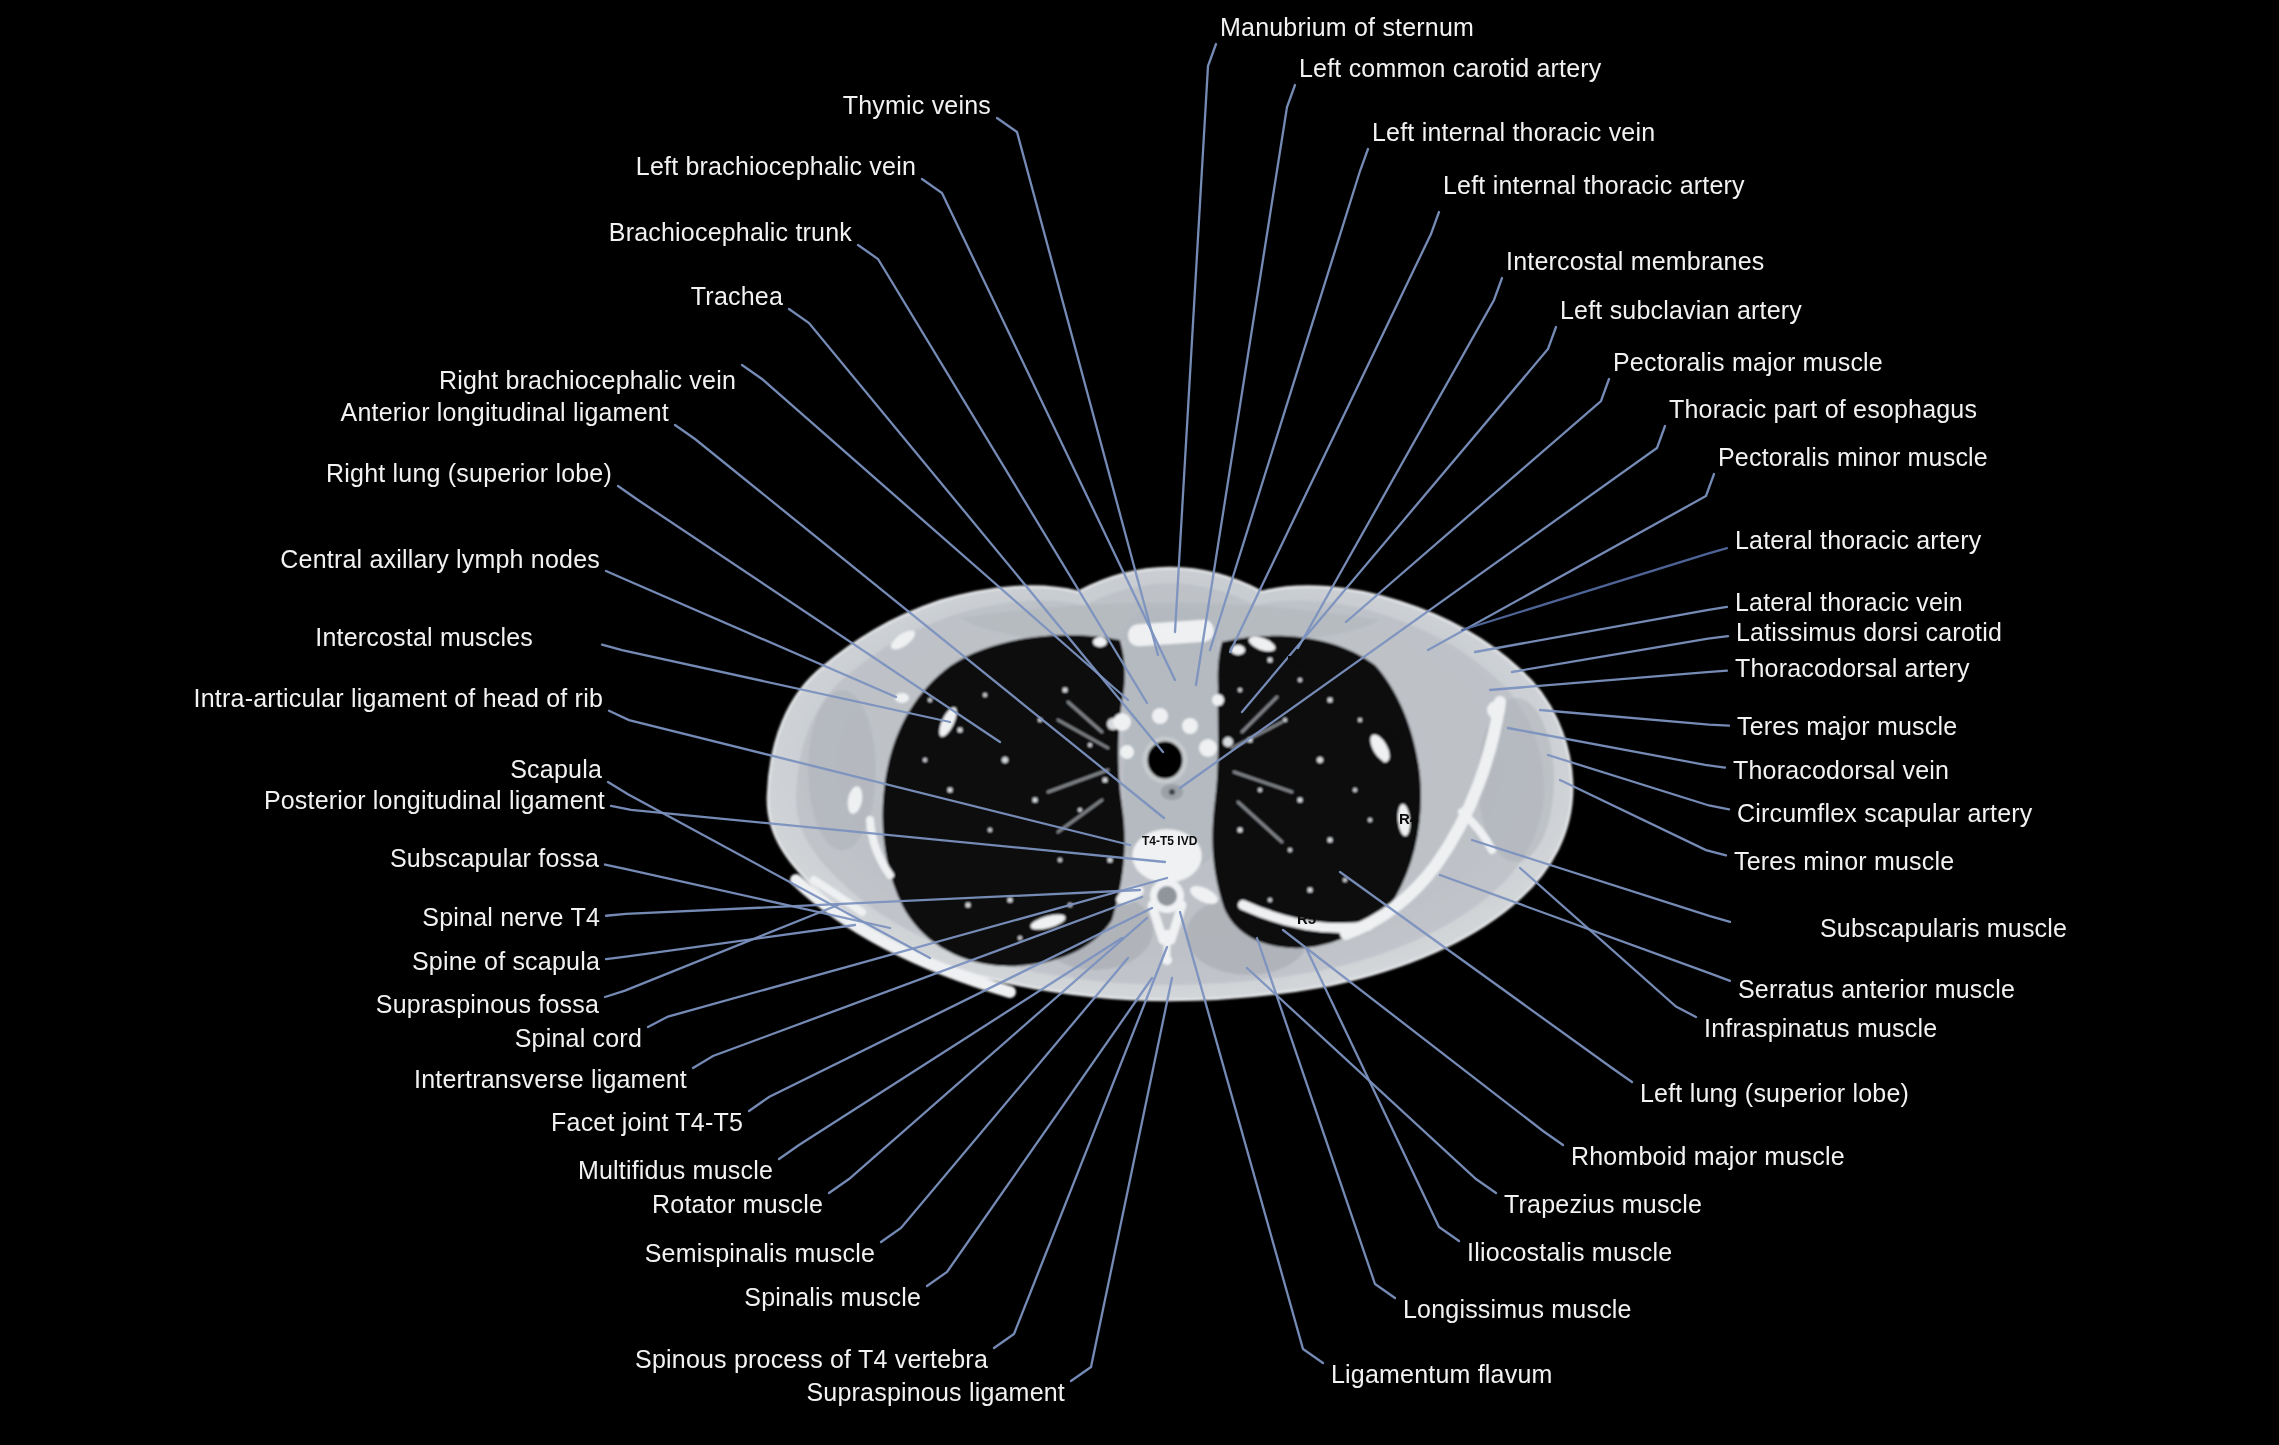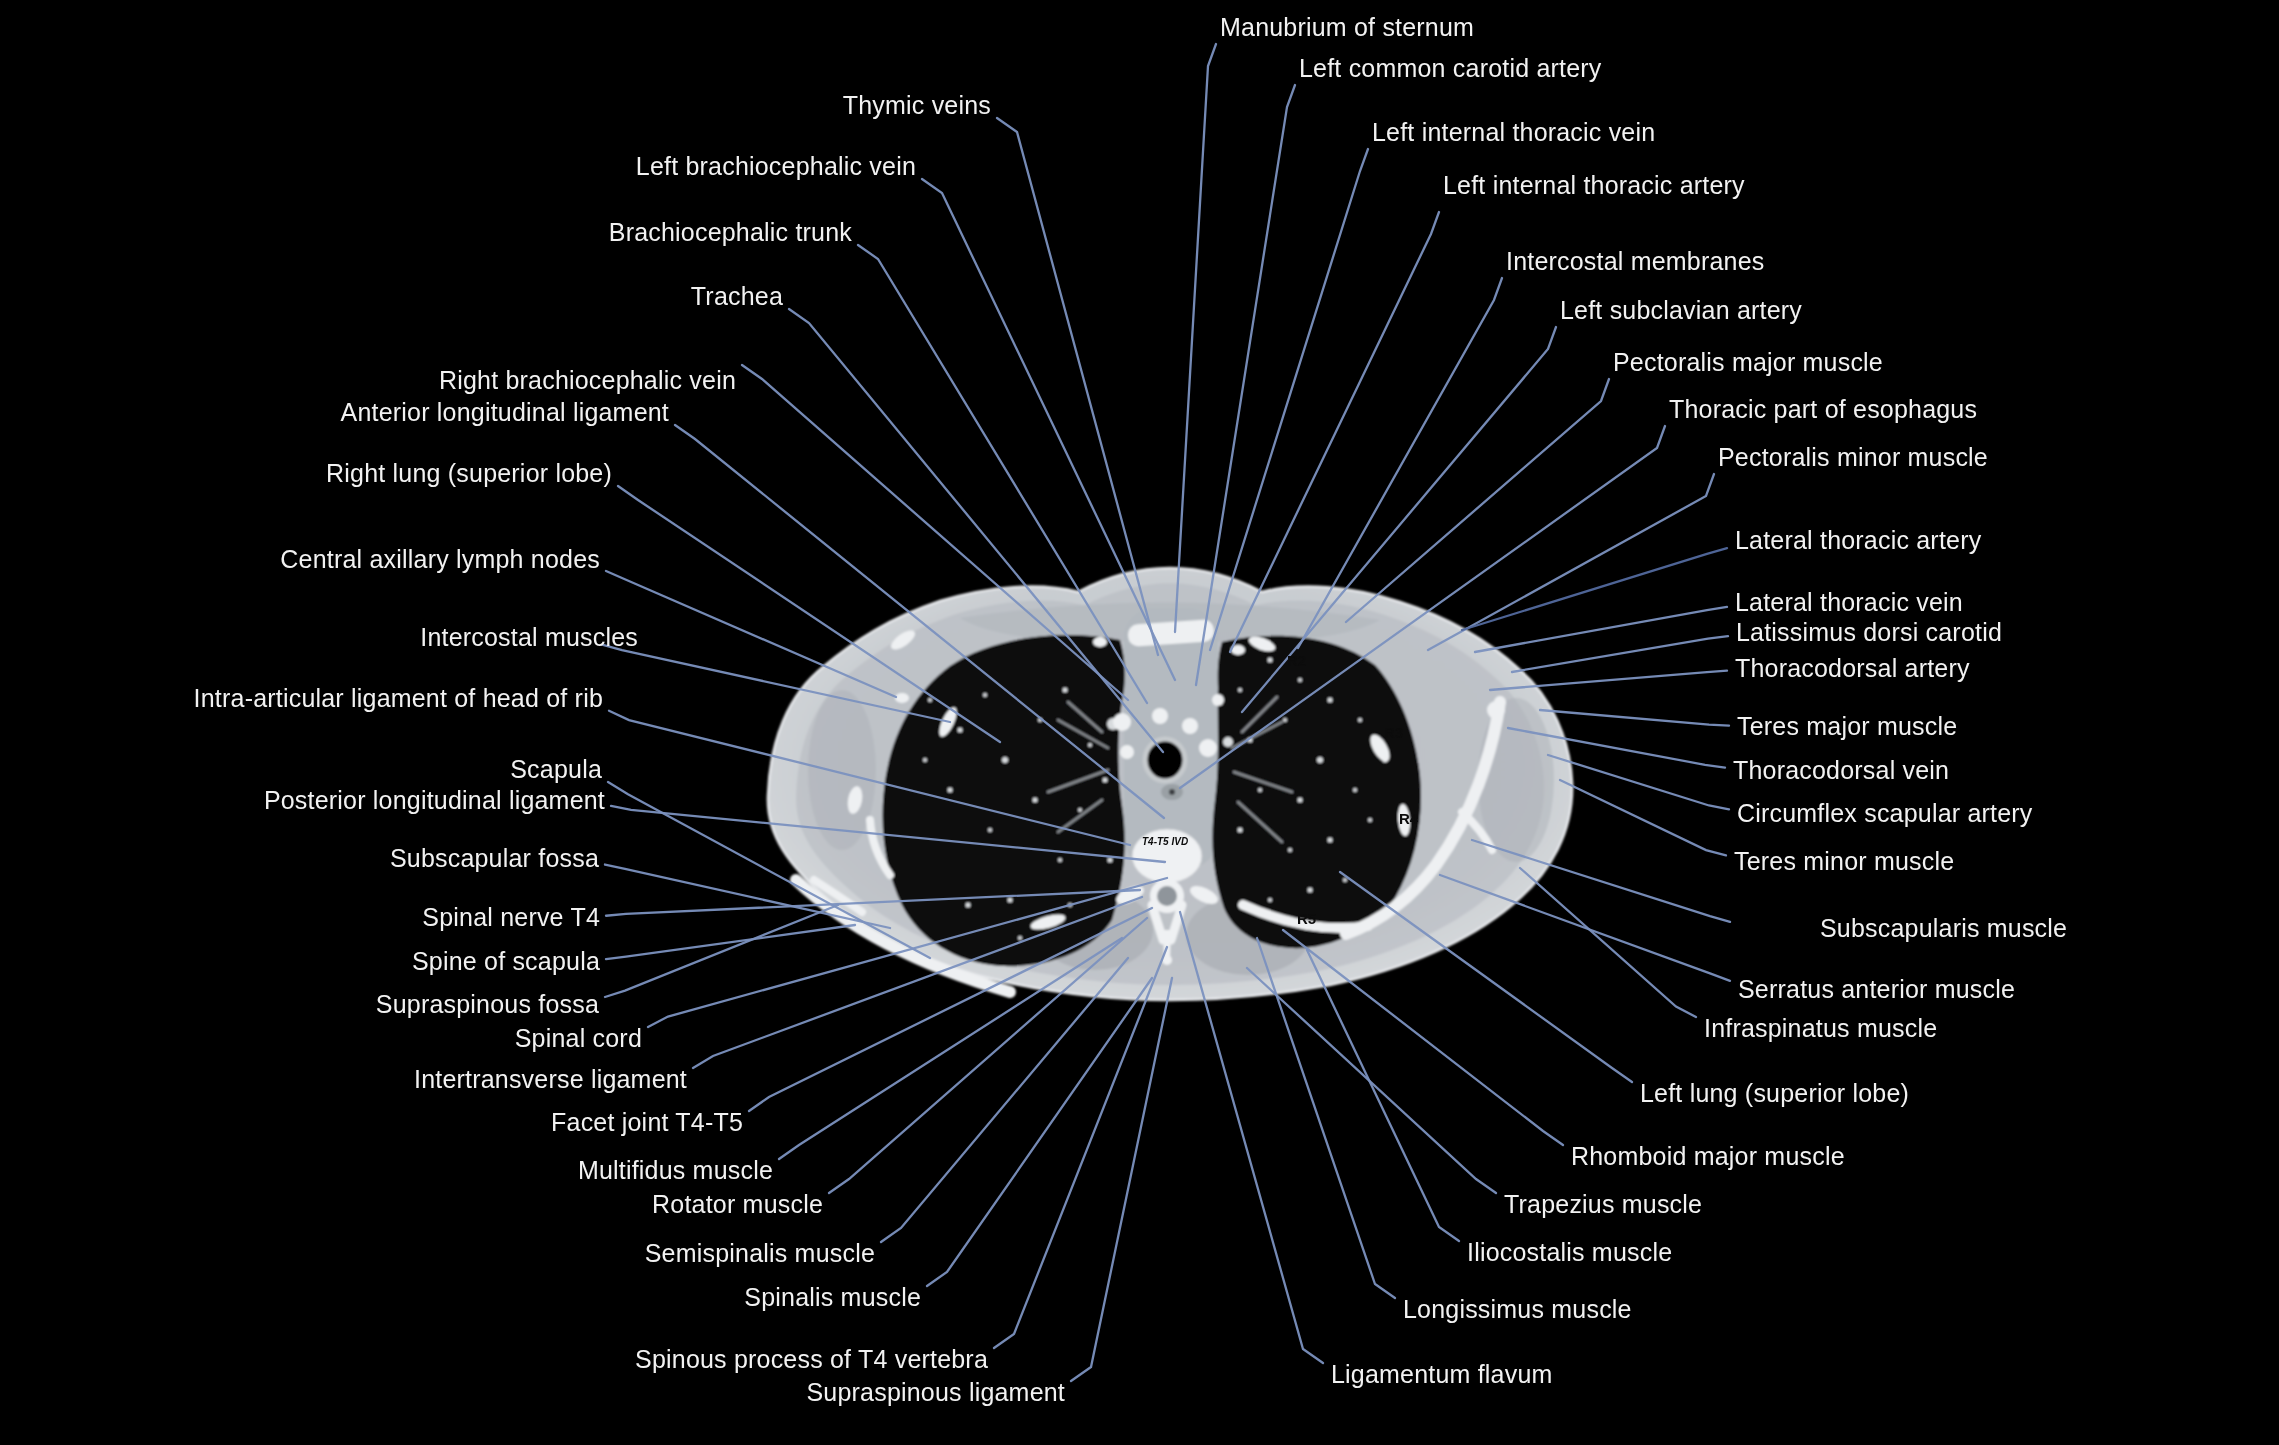--- a/index.html
+++ b/index.html
@@ -233,21 +233,21 @@
 
   <div class="layer" id="labels-layer">
       <div class="lbl side-left" style="right: 1288px; top: 106px;">Thymic veins</div>
       <div class="lbl side-left" style="right: 1363px; top: 167px;">Left brachiocephalic vein</div>
       <div class="lbl side-left" style="right: 1427px; top: 233px;">Brachiocephalic trunk</div>
       <div class="lbl side-left" style="right: 1496px; top: 297px;">Trachea</div>
       <div class="lbl side-left" style="right: 1543px; top: 357px; margin-top: 24px;">Right brachiocephalic vein</div>
       <div class="lbl side-left" style="right: 1610px; top: 413px;">Anterior longitudinal ligament</div>
       <div class="lbl side-left" style="right: 1667px; top: 474px;">Right lung (superior lobe)</div>
       <div class="lbl side-left" style="right: 1679px; top: 560px;">Central axillary lymph nodes</div>
-      <div class="lbl side-left" style="right: 1641px; top: 638px;">Intercostal muscles</div>
+      <div class="lbl side-left" style="right: 1746px; top: 638px;">Intercostal muscles</div>
       <div class="lbl side-left" style="right: 1676px; top: 699px;">Intra-articular ligament of head of rib</div>
       <div class="lbl side-left" style="right: 1677px; top: 770px;">Scapula</div>
       <div class="lbl side-left" style="right: 1674px; top: 801px;">Posterior longitudinal ligament</div>
       <div class="lbl side-left" style="right: 1680px; top: 859px;">Subscapular fossa</div>
       <div class="lbl side-left" style="right: 1679px; top: 918px;">Spinal nerve T4</div>
       <div class="lbl side-left" style="right: 1679px; top: 962px;">Spine of scapula</div>
       <div class="lbl side-left" style="right: 1680px; top: 1005px;">Supraspinous fossa</div>
       <div class="lbl side-left" style="right: 1637px; top: 1039px;">Spinal cord</div>
       <div class="lbl side-left" style="right: 1592px; top: 1080px; margin-left: 8px;">Intertransverse ligament</div>
       <div class="lbl side-left" style="right: 1536px; top: 1123px;">Facet joint T4-T5</div>
@@ -283,15 +283,15 @@
       <div class="lbl side-right" style="left: 1467px; top: 1253px;">Iliocostalis muscle</div>
       <div class="lbl side-right" style="left: 1403px; top: 1310px;">Longissimus muscle</div>
       <div class="lbl side-right" style="left: 1331px; top: 1375px;">Ligamentum flavum</div>
     </div>
 
   <div class="layer" id="ct-labels-layer">
       <div class="ctlbl" style="left: 1287px; top: 660px;">R2</div>
       <div class="ctlbl" style="left: 1384px; top: 732px;">R3</div>
       <div class="ctlbl" style="left: 1399px; top: 818px;">R4</div>
       <div class="ctlbl" style="left: 1297px; top: 918px;">R5</div>
-      <div class="ctlbl" style="left: 1142px; top: 841px; font-size: 10px; font-style: italic;">T4-T5 IVD</div>
+      <div class="ctlbl" style="left: 1142px; top: 841px; font-size: 12px;">T4-T5 IVD</div>
     </div>
 </div>
 
 </body></html>

